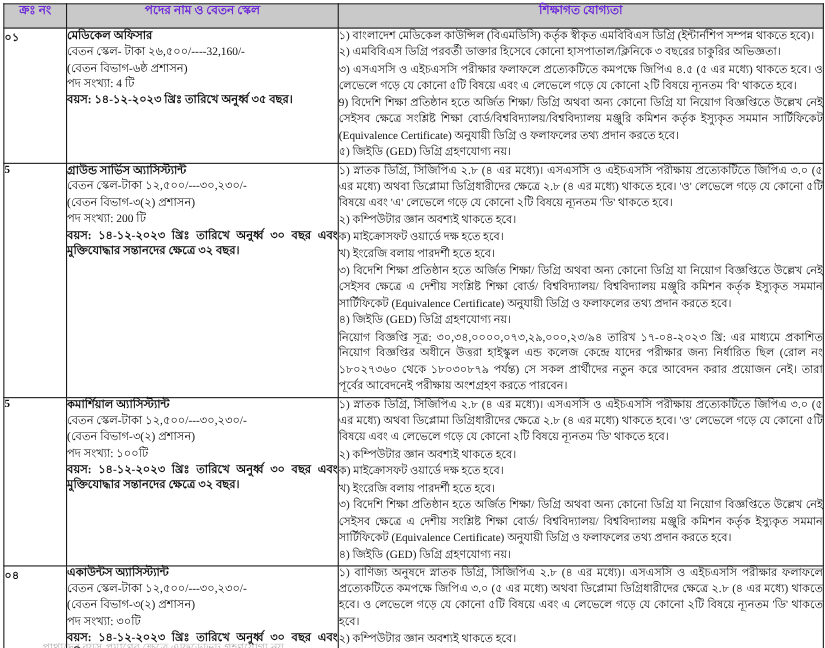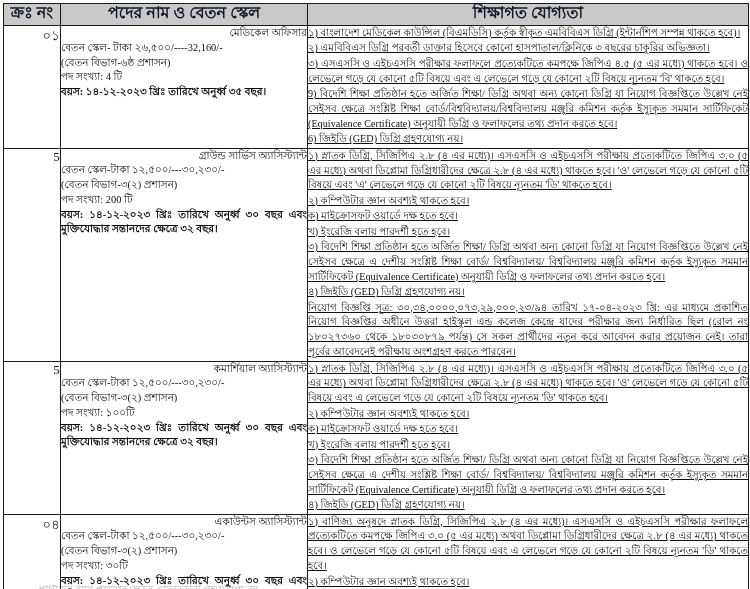--- a/index.html
+++ b/index.html
@@ -37,65 +37,64 @@
     vertical-align: top;
     padding: 0;
   }
 
   
   thead th {
     background: #c9c9c9;
     text-align: center;
     vertical-align: middle;
     font-weight: 700;
-    font-size: 16px;
+    font-size: 11px;
     line-height: 1.15;
     height: 21px;
     padding: 1px 2px 3px 2px;
-    color: #0f172a;
+    color: #6d28d9;
   }
   th.col-sl   { width: 56px; }
   th.col-post { width: 246px; }
   th.col-edu  { width: 440px; }
 
   
   td.sl {
-    text-align: right;
-    font-size: 13px;
-    font-weight: 400;
+    text-align: left;
+    font-size: 10px;
+    font-weight: 700;
     padding-top: 9px;
     letter-spacing: .3px;
   }
 
   
   td.post {
     padding: 7px 5px 6px 7px;
     font-size: 10.4px;
     line-height: 1.42;
   }
   td.post .ln { white-space: normal; }
-  td.post .ln.title { font-weight: 400; text-align: right; }
+  td.post .ln.title { font-weight: 700; }
   td.post .ln.just {
     text-align: justify;
     text-justify: inter-word;
     font-weight: bold;
   }
 
   
   td.edu {
     padding: 6px 6px 6px 7px;
     font-size: 10.2px;
     line-height: 1.46;
     text-align: justify;
     text-justify: inter-word;
   }
   td.edu p {
     margin: 0 0 0.5px 0;
     text-indent: 0;
-    text-decoration: underline;
   }
 
   
   .cut-line {
     position: absolute;
     left: 38px;
     bottom: 2px;
     width: 330px;
     height: 5px;
     overflow: hidden;
@@ -131,21 +130,21 @@
           <div class="ln">বেতন স্কেল- টাকা ২৬,৫০০/----32,160/-</div>
           <div class="ln">(বেতন বিভাগ-৬ষ্ঠ প্রশাসন)</div>
           <div class="ln">পদ সংখ্যা: 4 টি</div>
           <div class="ln just">বয়স: ১৪-১২-২০২৩ খ্রিঃ তারিখে  অনুর্ধ্ব ৩৫ বছর।</div>
         </td>
         <td class="edu">
           <p>১) বাংলাদেশ মেডিকেল কাউন্সিল (বিএমডিসি) কর্তৃক স্বীকৃত এমবিবিএস ডিগ্রি (ইন্টার্নশিপ সম্পন্ন থাকতে হবে)।</p>
           <p>২) এমবিবিএস ডিগ্রি পরবর্তী ডাক্তার হিসেবে কোনো হাসপাতাল/ক্লিনিকে ৩ বছরের চাকুরির অভিজ্ঞতা।</p>
           <p>৩) এসএসসি ও এইচএসসি পরীক্ষার ফলাফলে প্রত্যেকটিতে কমপক্ষে জিপিএ ৪.৫ (৫ এর মধ্যে) থাকতে হবে। ও লেভেলে গড়ে যে কোনো ৫টি বিষয়ে এবং এ লেভেলে গড়ে যে কোনো ২টি বিষয়ে ন্যূনতম 'বি' থাকতে হবে।</p>
           <p>9) বিদেশি শিক্ষা প্রতিষ্ঠান হতে অর্জিত শিক্ষা/ ডিগ্রি অথবা অন্য কোনো ডিগ্রি যা নিয়োগ বিজ্ঞপ্তিতে উল্লেখ নেই সেইসব ক্ষেত্রে সংশ্লিষ্ট শিক্ষা বোর্ড/বিশ্ববিদ্যালয়/বিশ্ববিদ্যালয় মঞ্জুরি কমিশন কর্তৃক ইস্যুকৃত সমমান সার্টিফিকেট (Equivalence Certificate) অনুযায়ী ডিগ্রি ও ফলাফলের তথ্য প্রদান করতে হবে।</p>
-          <p>6) জিইডি (GED) ডিগ্রি গ্রহণযোগ্য নয়।</p>
+          <p>৫) জিইডি (GED) ডিগ্রি গ্রহণযোগ্য নয়।</p>
         </td>
       </tr>
 
       <tr>
         <td class="sl">5</td>
         <td class="post">
           <div class="ln title">গ্রাউন্ড সার্ভিস অ্যাসিস্ট্যান্ট</div>
           <div class="ln">বেতন স্কেল-টাকা ১২,৫০০/---৩০,২৩০/-</div>
           <div class="ln">(বেতন বিভাগ-৩(২) প্রশাসন)</div>
           <div class="ln">পদ সংখ্যা: 200 টি</div>

